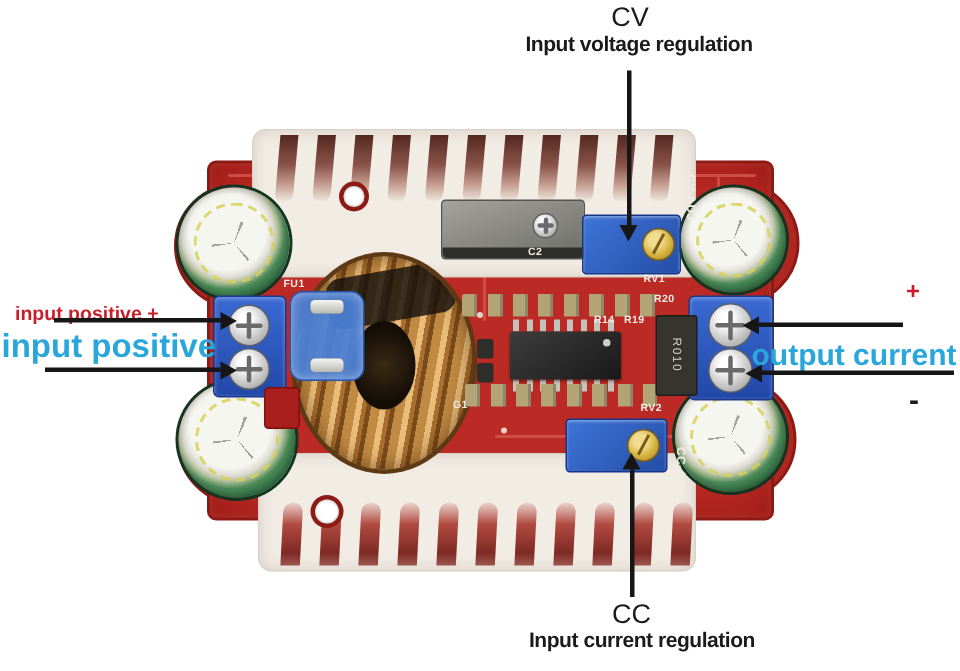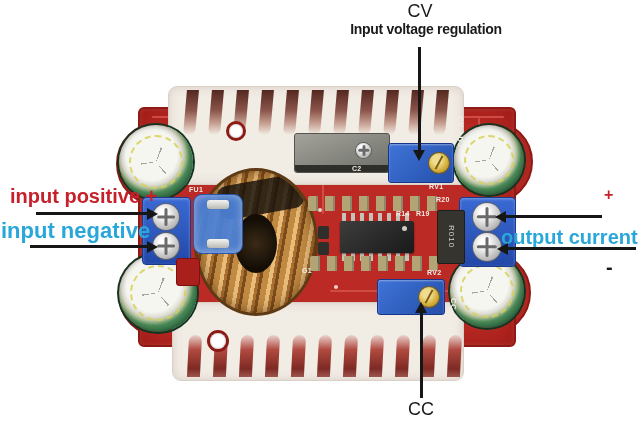--- a/index.html
+++ b/index.html
@@ -214,25 +214,26 @@
   <div class="abs silk silk-rot" style="left:449px;top:298px;">CC-ADJ</div>
 
   <div class="abs abbrev black-text" style="left:398px;top:1px;width:44px;">CV</div>
   <div class="abs big-label black-text" style="left:298px;top:21px;width:256px;">Input voltage regulation</div>
   <div class="abs aline" style="left:418px;top:47px;width:3px;height:103px;"></div>
   <div class="abs ah ah-down" style="left:413px;top:150px;"></div>
 
   <div class="abs ah ah-up" style="left:415px;top:302px;"></div>
   <div class="abs aline" style="left:420px;top:313px;width:3px;height:85px;"></div>
   <div class="abs abbrev black-text" style="left:399px;top:399px;width:44px;">CC</div>
-
-  <div class="abs pos" style="left:10px;top:185px;font-size:20px;">input positive +</div>
+  <div class="abs big-label black-text" style="left:300px;top:418px;width:256px;">Input current regulation</div>
+
+  <div class="abs pos" style="left:10px;top:201px;font-size:13px;">input positive +</div>
   <div class="abs aline" style="left:36px;top:212px;width:111px;height:3px;"></div>
   <div class="abs ah ah-right" style="left:147px;top:208px;"></div>
-  <div class="abs neg" style="left:1px;top:218px;font-size:22px;">input negative</div>
+  <div class="abs neg" style="left:1px;top:218px;font-size:22px;">input positive</div>
   <div class="abs aline" style="left:30px;top:245px;width:117px;height:3px;"></div>
   <div class="abs ah ah-right" style="left:147px;top:241px;"></div>
 
   <div class="abs pos" style="left:604px;top:186px;font-size:16px;">+</div>
   <div class="abs ah ah-left" style="left:495px;top:211px;"></div>
   <div class="abs aline" style="left:506px;top:215px;width:96px;height:3px;"></div>
   <div class="abs neg" style="left:501px;top:226px;font-size:20px;">output current</div>
   <div class="abs ah ah-left" style="left:497px;top:243px;"></div>
   <div class="abs aline" style="left:508px;top:247px;width:128px;height:3px;"></div>
   <div class="abs black-text" style="left:606px;top:256px;font-size:20px;font-weight:bold;">-</div>

